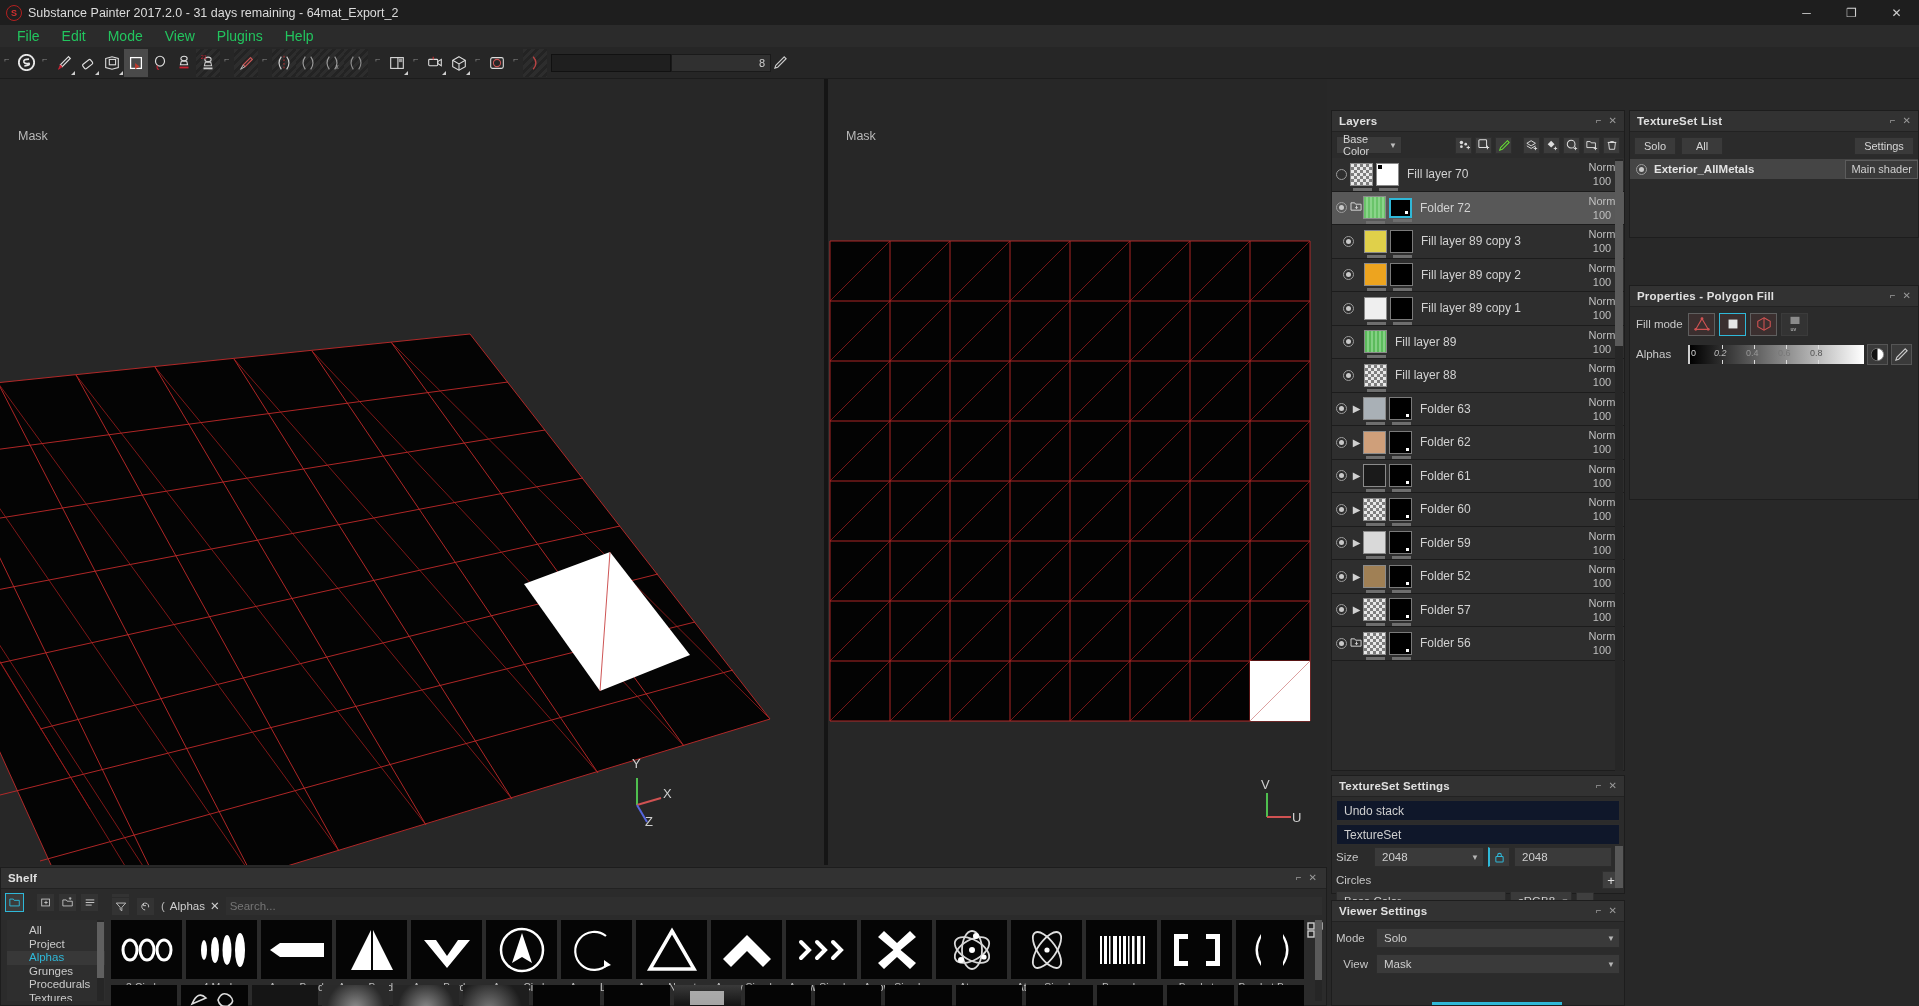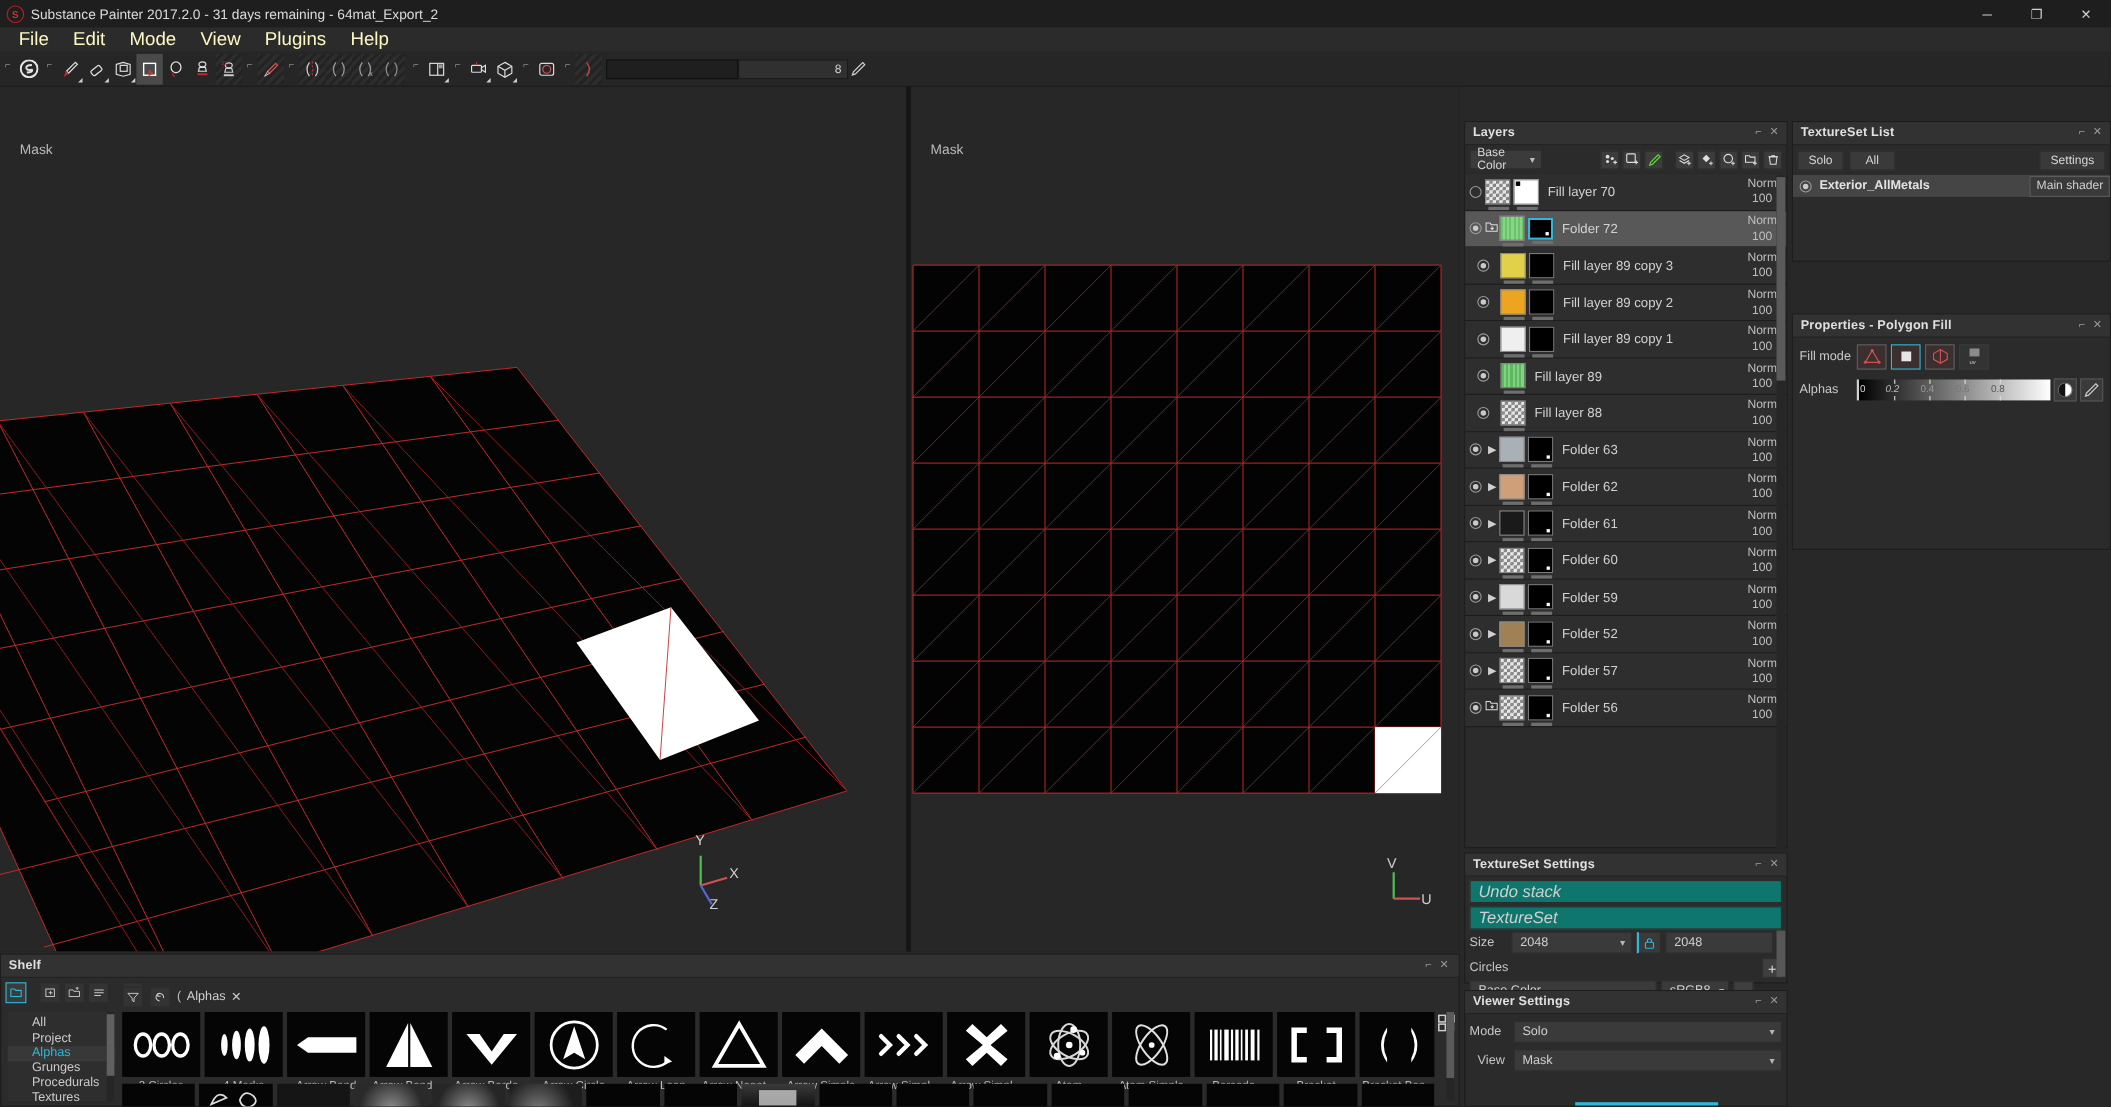--- a/index.html
+++ b/index.html
@@ -29,21 +29,21 @@
     width:45px; height:25px; display:flex; align-items:center; justify-content:center;
     color:#d0d0d0; font-size:12px;
   }
 
   
   .menubar {
     position:absolute; left:0; top:25px; width:1919px; height:22px;
     background:#2b2b2b; display:flex; align-items:center; padding-left:6px;
   }
   .menu-item {
-    padding:3px 11px; font-size:17px; color:#fef9c3;
+    padding:3px 11px; font-size:14px; color:#22c55e;
   }
 
   
   .toolbar {
     position:absolute; left:0; top:47px; width:1919px; height:32px;
     background:#262626; display:flex; align-items:center;
     border-bottom:1px solid #1c1c1c;
   }
   .tb-sep { width:3px; }
   .tb-tiny {
@@ -169,22 +169,22 @@
   }
   .grad .tick { position:absolute; top:0; width:1px; height:4px; background:#dcdcdc; }
   .grad .tickb { position:absolute; bottom:0; width:1px; height:4px; background:#dcdcdc; }
   .grad .gl { position:absolute; top:3px; font-size:9px; }
   .cc-btn { width:21px;height:21px;margin-left:3px;border:1px solid #555;background:#3a3a3a;
             display:flex;align-items:center;justify-content:center; }
 
   
   .tss { left:1331px; top:775px; width:294px; height:119px; border:1px solid #1d1d1d; }
   .tf {
-    height:21px; background:#0f766e; border:1px solid #2c2c2c; margin:3px 4px 0 4px;
-    display:flex; align-items:center; padding:0 7px; font-size:15px; color:#cfcfcf;font-style:italic;
+    height:21px; background:#0f172a; border:1px solid #2c2c2c; margin:3px 4px 0 4px;
+    display:flex; align-items:center; padding:0 7px; font-size:12px; color:#cfcfcf;
   }
   .row-inline { display:flex; align-items:center; gap:4px; padding:2px 4px 0 4px; }
   .mini-lbl { font-size:11.5px; color:#c6c6c6; width:34px; }
   .sel {
     height:20px; background:#3a3a3a; border:1px solid #2c2c2c;
     display:flex; align-items:center; padding:0 4px 0 7px; font-size:11.5px; color:#cfcfcf;
   }
   .sel .arr { margin-left:auto; padding-left:6px; font-size:8px; color:#b5b5b5; }
   .lockbtn { width:22px;height:20px;background:#3a3a3a;border:1px solid #2c2c2c;border-left:2px solid #2fb8d8;
              display:flex;align-items:center;justify-content:center;color:#2fb8d8;font-size:11px; }
@@ -1146,20 +1146,21 @@
         <svg width="12" height="11" viewBox="0 0 14 12">
             <path d="M10 7 A4 4 0 1 0 6 10" fill="none" stroke="#ccc" stroke-width="1.1"></path>
             <path d="M4 2 L4 5 L7 5" fill="none" stroke="#ccc" stroke-width="1.1"></path>
           </svg>
       </div>
       <div class="chip">
         <span style="color:#bbb;">(</span>
         <span>Alphas</span>
         <span>✕</span>
       </div>
+      <input class="sh-search" placeholder="Search..." style="">
     </div>
 
     <div class="sh-cats">
       <div style="height:4px"></div>
       <div class="cat">All</div>
       <div class="cat">Project</div>
       <div class="cat active">Alphas</div>
       <div class="cat">Grunges</div>
       <div class="cat">Procedurals</div>
       <div class="cat">Textures</div>

